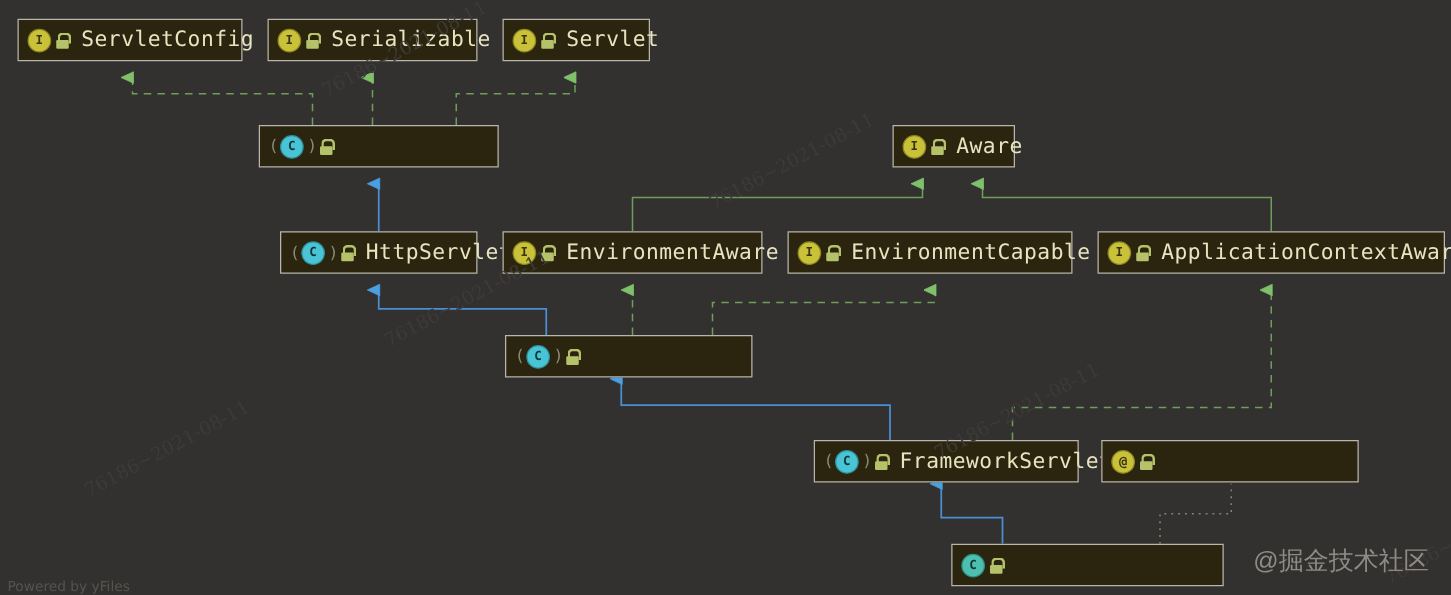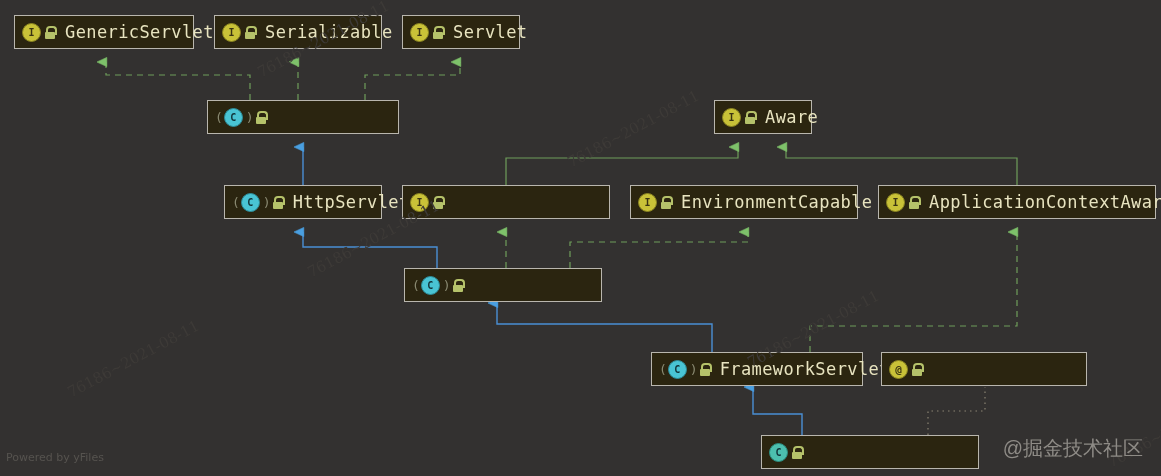--- a/index.html
+++ b/index.html
@@ -57,21 +57,21 @@
     border-radius:4px 4px 0 0;
   }
 
   .watermark{
     position:absolute;right:18px;bottom:14px;
     font-family:Liberation Sans, sans-serif;
     font-size:20px;color:#8e8b86;
     white-space:nowrap;
   }
   .powered{
-    position:absolute;left:6px;bottom:12px;
+    position:absolute;left:6px;bottom:0px;
     font-family:"DejaVu Sans",sans-serif;
     font-size:11px;color:#56534f;
     white-space:nowrap;
     text-align:right;
   }
   .bgmark{
     position:absolute;
     font-family:"DejaVu Serif",serif;
     font-size:15px;color:#3d3a37;
     transform:rotate(-28deg);
@@ -147,21 +147,21 @@
     </g>
   </svg>
 
   <div id="node-layer">
       <div class="node" style="left: 14px; top: 15px; width: 180px;">
         <span class="ico ico-interface">I</span>
         <span class="lock">
           <span class="shackle"></span>
           <span class="body"></span>
         </span>
-        <span class="label">GenericServlet</span>
+        <span class="label">ServletConfig</span>
       </div>
       <div class="node" style="left: 214px; top: 15px; width: 168px;">
         <span class="ico ico-interface">I</span>
         <span class="lock">
           <span class="shackle"></span>
           <span class="body"></span>
         </span>
         <span class="label">Serializable</span>
       </div>
       <div class="node" style="left: 402px; top: 15px; width: 118px;">
@@ -198,20 +198,21 @@
           <span class="body"></span>
         </span>
         <span class="label">HttpServlet</span>
       </div>
       <div class="node" style="left: 402px; top: 185px; width: 208px;">
         <span class="ico ico-interface">I</span>
         <span class="lock">
           <span class="shackle"></span>
           <span class="body"></span>
         </span>
+        <span class="label">EnvironmentAware</span>
       </div>
       <div class="node" style="left: 630px; top: 185px; width: 228px;">
         <span class="ico ico-interface">I</span>
         <span class="lock">
           <span class="shackle"></span>
           <span class="body"></span>
         </span>
         <span class="label">EnvironmentCapable</span>
       </div>
       <div class="node" style="left: 878px; top: 185px; width: 278px;">

